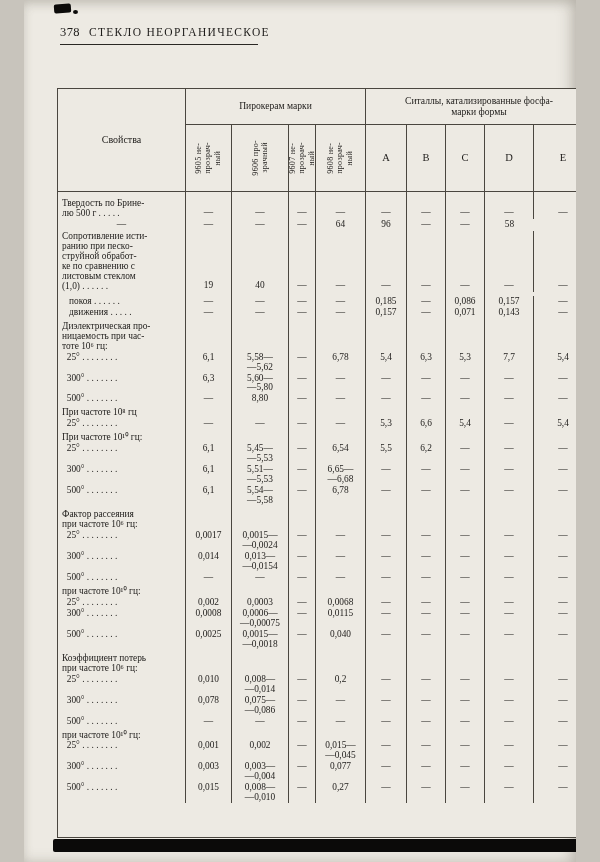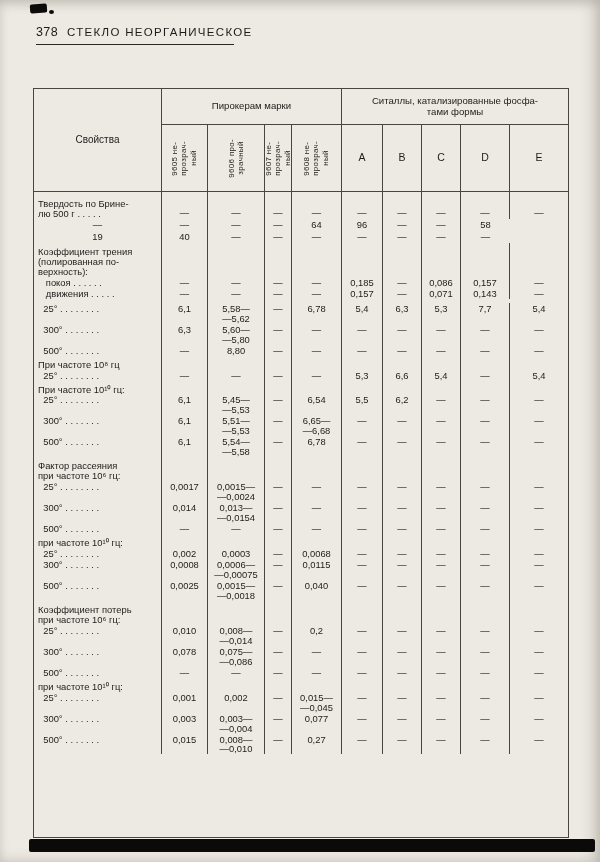--- a/index.html
+++ b/index.html
@@ -4,24 +4,24 @@
 <style>
   :root{
     --paper:#edeae3;
     --ink:#1e1c1a;
     --line:#4a463f;
     --cols:128px 46px 57px 27px 50px 41px 39px 39px 49px 58px;
   }
   *{margin:0;padding:0;box-sizing:border-box;}
   html,body{background:#c8c4bc;}
   .page{
-    position:relative;width:600px;height:862px;margin:0 auto;
+    position:relative;width:552px;height:862px;margin:0 auto;
     background:var(--paper);
     color:var(--ink);
-    font-family:Liberation Sans, sans-serif;
+    font-family:Liberation Serif, serif;
     overflow:hidden;
     box-shadow:inset -6px 0 14px rgba(90,84,72,.25), inset 0 4px 10px rgba(90,84,72,.15);
   }
   
   .blob1{position:absolute;left:30px;top:4px;width:17px;height:9px;background:#0c0b0a;border-radius:2px;transform:rotate(-4deg);}
   .blob2{position:absolute;left:49px;top:10px;width:5px;height:4px;background:#0c0b0a;border-radius:50%;}
   .bottom-bar{position:absolute;left:29px;top:839px;width:566px;height:13px;background:#0b0a09;border-radius:2px;}
   
   .running-head{position:absolute;left:36px;top:25px;font-size:12.5px;letter-spacing:.4px;white-space:nowrap;}
   .running-head .pnum{margin-right:9px;}
@@ -77,21 +77,21 @@
   <div class="running-head">
     <span class="pnum">378</span><span class="ptitle">СТЕКЛО НЕОРГАНИЧЕСКОЕ</span>
   </div>
   <div class="head-rule"></div>
 
   <div class="tbl">
     <div class="thead">
       <div class="hcell h-props">Свойства</div>
       <div class="hcell h-g1">Пирокерам марки</div>
       <div class="hcell h-g2 last">Ситаллы, катализированные фосфа-
-тами формы</div>
+марки формы</div>
 
       <div class="hcell h-v c2">
           <span class="vtext">9605 не-
 прозрач-
 ный</span>
         </div>
       <div class="hcell h-v c3">
           <span class="vtext">9606 про-
 зрачный</span>
         </div>
@@ -131,34 +131,37 @@
           <div class="cell val">—</div>
           <div class="cell val">—</div>
           <div class="cell val">—</div>
           <div class="cell val">64</div>
           <div class="cell val">96</div>
           <div class="cell val">—</div>
           <div class="cell val">—</div>
           <div class="cell val">58</div>
         </div>
         <div class="row valign-end">
+          <div class="cell label">Сопротивление исти-
+ранию при песко-
+струйной обработ-
+ке по сравнению с
+листовым стеклом
+(1,0) . . . . . .</div>
           <div class="cell val">19</div>
           <div class="cell val">40</div>
           <div class="cell val">—</div>
           <div class="cell val">—</div>
           <div class="cell val">—</div>
           <div class="cell val">—</div>
           <div class="cell val">—</div>
           <div class="cell val">—</div>
           <div class="cell val">—</div>
         </div>
         <div class="row section">
-          <div class="cell label">Коэффициент трения
-(полированная по-
-верхность):</div>
           <div class="cell val"></div>
           <div class="cell val"></div>
           <div class="cell val"></div>
           <div class="cell val"></div>
           <div class="cell val"></div>
           <div class="cell val"></div>
           <div class="cell val"></div>
           <div class="cell val"></div>
           <div class="cell val"></div>
         </div>
@@ -180,20 +183,23 @@
           <div class="cell val">—</div>
           <div class="cell val">—</div>
           <div class="cell val">—</div>
           <div class="cell val">0,157</div>
           <div class="cell val">—</div>
           <div class="cell val">0,071</div>
           <div class="cell val">0,143</div>
           <div class="cell val">—</div>
         </div>
         <div class="row section">
+          <div class="cell label">Диэлектрическая про-
+ницаемость при час-
+тоте 10⁶ гц:</div>
           <div class="cell val"></div>
           <div class="cell val"></div>
           <div class="cell val"></div>
           <div class="cell val"></div>
           <div class="cell val"></div>
           <div class="cell val"></div>
           <div class="cell val"></div>
           <div class="cell val"></div>
           <div class="cell val"></div>
         </div>

